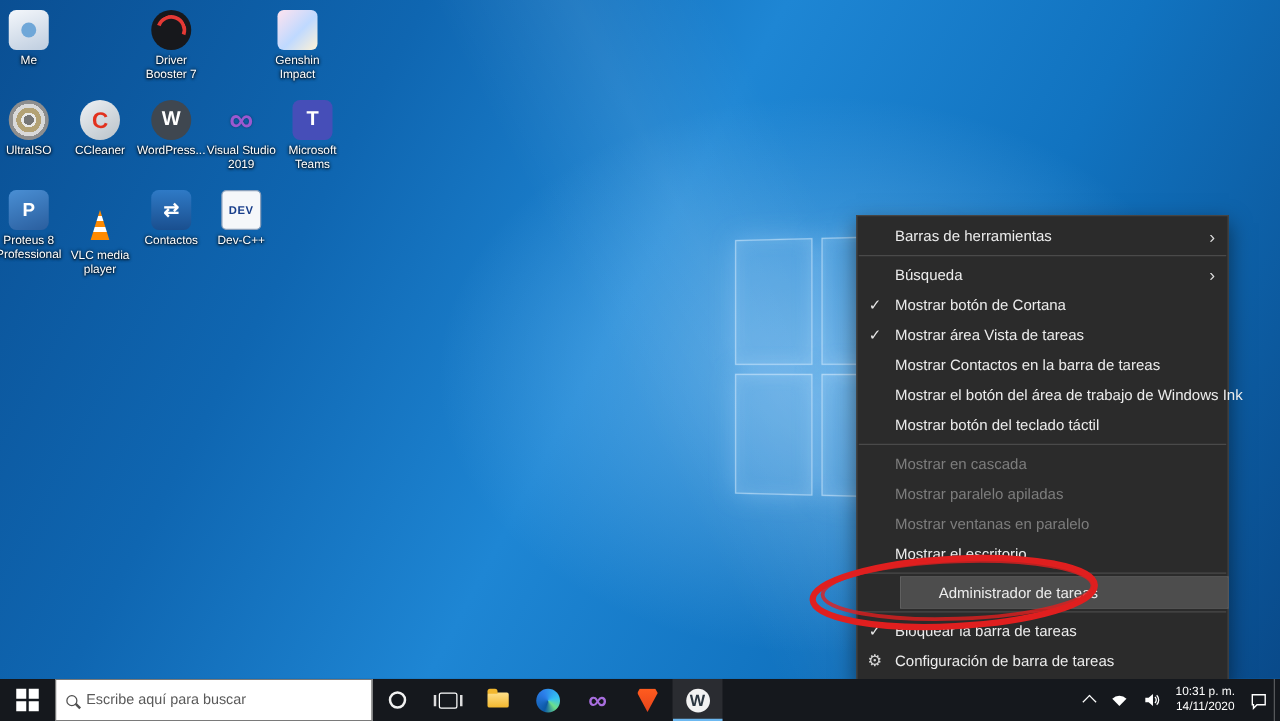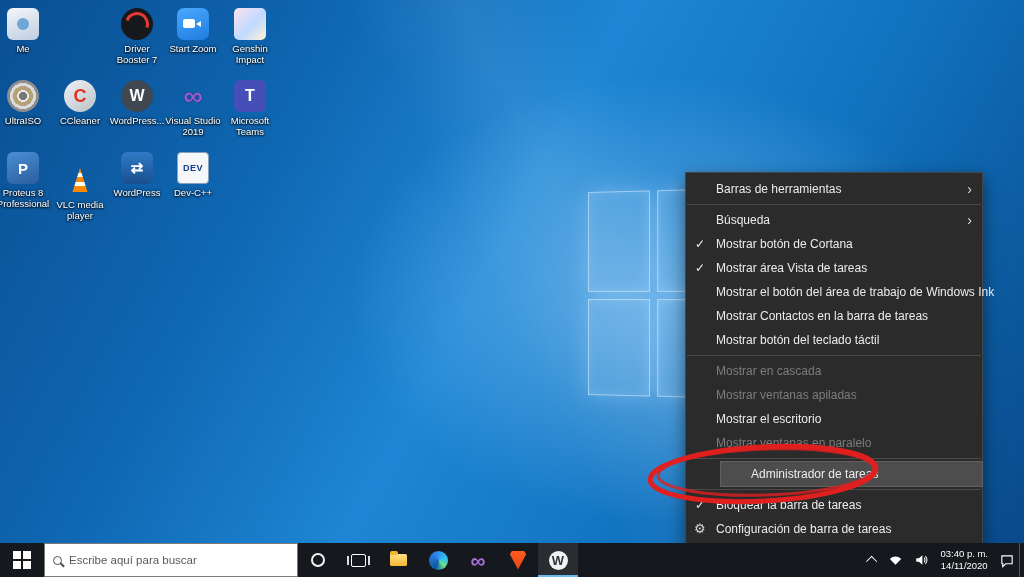--- a/index.html
+++ b/index.html
@@ -123,25 +123,21 @@
     </div>
 
     <div class="icon-cell" style="left:-5px;top:8px">
       <div class="ic ic-me"></div>
       <div class="ic-label">Me</div>
     </div>
     <div class="icon-cell" style="left:109px;top:8px">
       <div class="ic ic-driver"></div>
       <div class="ic-label">Driver Booster 7</div>
     </div>
-    <div class="icon-cell" style="left:165px;top:8px">
-      <div class="ic ic-zoom"></div>
-      <div class="ic-label">Start Zoom</div>
-    </div>
-    <div class="icon-cell" style="left:222px;top:8px">
+    <div class="icon-cell" style="left:210px;top:8px">
       <div class="ic ic-genshin"></div>
       <div class="ic-label">Genshin Impact</div>
     </div>
 
     <div class="icon-cell" style="left:-5px;top:80px">
       <div class="ic ic-ultraiso"></div>
       <div class="ic-label">UltraISO</div>
     </div>
     <div class="icon-cell" style="left:52px;top:80px">
       <div class="ic ic-ccleaner">
@@ -175,21 +171,21 @@
       <div class="ic-label">Proteus 8 Professional</div>
     </div>
     <div class="icon-cell" style="left:52px;top:164px">
       <div class="ic ic-vlc"></div>
       <div class="ic-label">VLC media player</div>
     </div>
     <div class="icon-cell" style="left:109px;top:152px">
       <div class="ic ic-teamviewer">
           <span>⇄</span>
         </div>
-      <div class="ic-label">WordPress</div>
+      <div class="ic-label">Contactos</div>
     </div>
     <div class="icon-cell" style="left:165px;top:152px">
       <div class="ic ic-devcpp">
           <span>DEV</span>
         </div>
       <div class="ic-label">Dev-C++</div>
     </div>
   </div>
 
   <div class="context-menu">
@@ -204,40 +200,40 @@
     </div>
     <div class="menu-item">
       <span class="mi-check">✓</span>
       <span class="mi-label">Mostrar botón de Cortana</span>
     </div>
     <div class="menu-item">
       <span class="mi-check">✓</span>
       <span class="mi-label">Mostrar área Vista de tareas</span>
     </div>
     <div class="menu-item">
+      <span class="mi-label">Mostrar Contactos en la barra de tareas</span>
+    </div>
+    <div class="menu-item">
       <span class="mi-label">Mostrar el botón del área de trabajo de Windows Ink</span>
-    </div>
-    <div class="menu-item">
-      <span class="mi-label">Mostrar Contactos en la barra de tareas</span>
     </div>
     <div class="menu-item">
       <span class="mi-label">Mostrar botón del teclado táctil</span>
     </div>
     <div class="menu-sep"></div>
     <div class="menu-item disabled">
       <span class="mi-label">Mostrar en cascada</span>
     </div>
     <div class="menu-item disabled">
-      <span class="mi-label">Mostrar ventanas apiladas</span>
-    </div>
-    <div class="menu-item">
-      <span class="mi-label">Mostrar el escritorio</span>
+      <span class="mi-label">Mostrar paralelo apiladas</span>
     </div>
     <div class="menu-item disabled">
       <span class="mi-label">Mostrar ventanas en paralelo</span>
+    </div>
+    <div class="menu-item">
+      <span class="mi-label">Mostrar el escritorio</span>
     </div>
     <div class="menu-sep"></div>
     <div class="menu-item highlight">
       <span class="mi-label">Administrador de tareas</span>
     </div>
     <div class="menu-sep"></div>
     <div class="menu-item">
       <span class="mi-check">✓</span>
       <span class="mi-label">Bloquear la barra de tareas</span>
     </div>
@@ -293,21 +289,21 @@
       <span class="chevron-up"></span>
       <svg width="15" height="14" viewBox="0 0 16 16">
         <path d="M8 13.5 L1.5 6.8 A9.2 9.2 0 0 1 14.5 6.8 Z" fill="#fff"></path>
       </svg>
       <svg width="15" height="14" viewBox="0 0 16 16">
         <path d="M2 6 v4 h3 l4 3.5 V2.5 L5 6 Z" fill="#fff"></path>
         <path d="M10.8 5.3 a3.6 3.6 0 0 1 0 5.4" stroke="#fff" stroke-width="1.2" fill="none"></path>
         <path d="M12.4 3.6 a6.2 6.2 0 0 1 0 8.8" stroke="#fff" stroke-width="1.2" fill="none"></path>
       </svg>
       <div class="clock">
-        <div>03:40 p. m.</div>
+        <div>10:31 p. m.</div>
         <div>14/11/2020</div>
       </div>
       <svg width="16" height="15" viewBox="0 0 16 16">
         <path d="M2.5 3 h11 v8.5 H6.5 l-3 3 v-3 h-1 Z" fill="none" stroke="#fff" stroke-width="1.2"></path>
       </svg>
     </div>
     <div class="show-desktop"></div>
   </div>
 
 </div>

